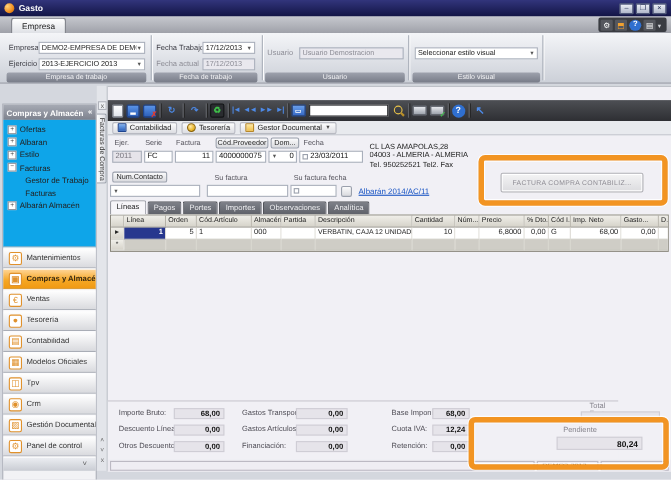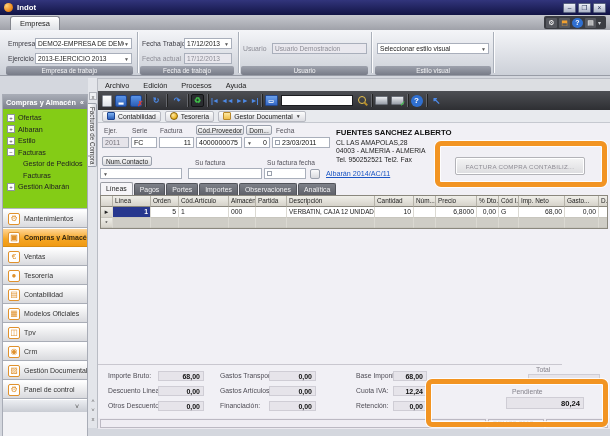--- a/index.html
+++ b/index.html
@@ -31,21 +31,21 @@
   .rfield{position:absolute;height:11px;background:#fff;border:1px solid #a9afbb;font-size:6.6px;display:flex;align-items:center;padding:0 2px;color:#222}
   .rfield .caret{margin-left:auto;font-size:5px;color:#555}
   .rfield.dis{background:#e9e8ee;color:#8d8d96}
   .rcaption{position:absolute;height:9px;border-radius:2px;background:linear-gradient(#9ea2ad,#787c88);color:#f4f4f6;font-size:6.4px;text-align:center;line-height:9px}
   .rdivider{position:absolute;top:2px;height:41px;width:1px;background:#aab0ba;box-shadow:1px 0 0 #fdfdfe}
 
   
   .sidebar{left:2px;top:94px;width:86px;height:350px;background:#f2f2f5;border:1px solid #a8acb6}
   .sbheader{height:14px;background:linear-gradient(#a7abb5,#7d818d);color:#fff;font-size:7.3px;font-weight:bold;display:flex;align-items:center;padding:0 3px}
   .sbheader .collapse{margin-left:auto;font-size:7px}
-  .tree{height:100px;background:#84cc16;border-bottom:1px solid #b4b8c0;padding-top:3px}
+  .tree{height:116px;background:#0ea5e9;border-bottom:1px solid #b4b8c0;padding-top:3px}
   .trow{height:11.5px;display:flex;align-items:center;padding-left:4px;font-size:7.2px;color:#222}
   .trow.child{padding-left:20px}
   .expander{width:8px;height:8px;border:1px solid #8f949e;background:#fff;font-size:6px;line-height:6px;text-align:center;color:#444;margin-right:3px}
   .navstack{display:flex;flex-direction:column}
   .navbtn{height:19px;background:linear-gradient(#ffffff,#d9dade);border-top:1px solid #fdfdfe;border-bottom:1px solid #a9adb6;display:flex;align-items:center;gap:4px;padding-left:5px;font-size:7px;color:#333}
   .navbtn.active{background:linear-gradient(#ffd596,#f5a623 60%,#f09a13);border-bottom-color:#d98c12;font-weight:bold;color:#3a2a10}
   .navico{width:12px;height:12px;border:1px solid #e0912c;border-radius:2px;background:#fff;color:#e0912c;font-size:8px;display:flex;align-items:center;justify-content:center;flex:0 0 auto}
   .chevbar{height:13px;background:linear-gradient(#eceef2,#c9ccd3);border-top:1px solid #fff;display:flex;align-items:center;justify-content:flex-end;padding-right:8px;color:#555;font-size:7px}
   .darkstrip{flex:1;height:12px;background:#5b5d63}
 
@@ -128,21 +128,21 @@
   .scell.grow{flex:1}
 
   
   .hilite{position:absolute;border:5px solid #f29422;border-radius:6px;box-shadow:0 0 0 1px rgba(255,255,255,.85), inset 0 0 0 1px rgba(255,255,255,.85);z-index:50;pointer-events:none}
 </style>
 </head>
 <body>
 
 <div class="abs titlebar">
   <span class="appicon-ball"></span>
-  <span class="title-text">Indot</span>
+  <span class="title-text">Gasto</span>
   <span class="winbtns">
     <span class="winbtn">–</span>
     <span class="winbtn">❐</span>
     <span class="winbtn">×</span>
   </span>
 </div>
 
 <div class="abs tabrow">
   <div class="ribbontab">Empresa</div>
   <div class="iconstrip">
@@ -215,28 +215,28 @@
       </div>
     <div class="trow">
         <span class="expander">+</span>
         <span>Estilo</span>
       </div>
     <div class="trow">
         <span class="expander">−</span>
         <span>Facturas</span>
       </div>
     <div class="trow child">
-        <span>Gestor de Pedidos</span>
+        <span>Gestor de Trabajo</span>
       </div>
     <div class="trow child">
         <span>Facturas</span>
       </div>
     <div class="trow">
         <span class="expander">+</span>
-        <span>Gestión Albarán</span>
+        <span>Albarán Almacén</span>
       </div>
   </div>
   <div class="navstack">
     <div class="navbtn">
         <span class="navico">⚙</span>
         <span class="nowrap">Mantenimientos</span>
       </div>
     <div class="navbtn active">
         <span class="navico">▣</span>
         <span class="nowrap">Compras y Almacén</span>
@@ -285,26 +285,20 @@
   <div class="vtab">Facturas de Compra</div>
   <div class="vbottom">
     <span>˄</span>
     <span>˅</span>
     <span>x</span>
   </div>
 </div>
 
 <div class="abs panel">
 
-  <div class="menubar">
-    <span class="menuitem">Archivo</span>
-    <span class="menuitem">Edición</span>
-    <span class="menuitem">Procesos</span>
-    <span class="menuitem">Ayuda</span>
-  </div>
 
   <div class="toolbar">
     <span class="tico page"></span>
     <span class="tico floppy">▂</span>
     <span class="tico floppyx"></span>
     <span class="tsep"></span>
     <span class="tico">↻</span>
     <span class="tsep"></span>
     <span class="tico">↷</span>
     <span class="tsep"></span>
@@ -366,21 +360,20 @@
     <div class="fld num" style="left:146px;top:14px;width:26px">
         <span class="caret">▼</span>
         <span style="margin-left:auto">0</span>
       </div>
     <div class="fld" style="left:174px;top:14px;width:58px">
         <span class="cbx"></span>
         <span>23/03/2011</span>
       </div>
 
     <div class="supplier">
-      <div class="sname nowrap">FUENTES SANCHEZ ALBERTO</div>
       <div class="sline nowrap">CL LAS AMAPOLAS,28</div>
       <div class="sline nowrap">04003 - ALMERIA - ALMERIA</div>
       <div class="sline nowrap">Tel. 950252521 Tel2.  Fax</div>
     </div>
 
     <span class="sbtn" style="left:4px;top:33px;width:50px">Num.Contacto</span>
     <span class="flabel" style="left:97px;top:36px">Su factura</span>
     <span class="flabel" style="left:169px;top:36px">Su factura fecha</span>
 
     <div class="fld" style="left:2px;top:45px;width:82px">

